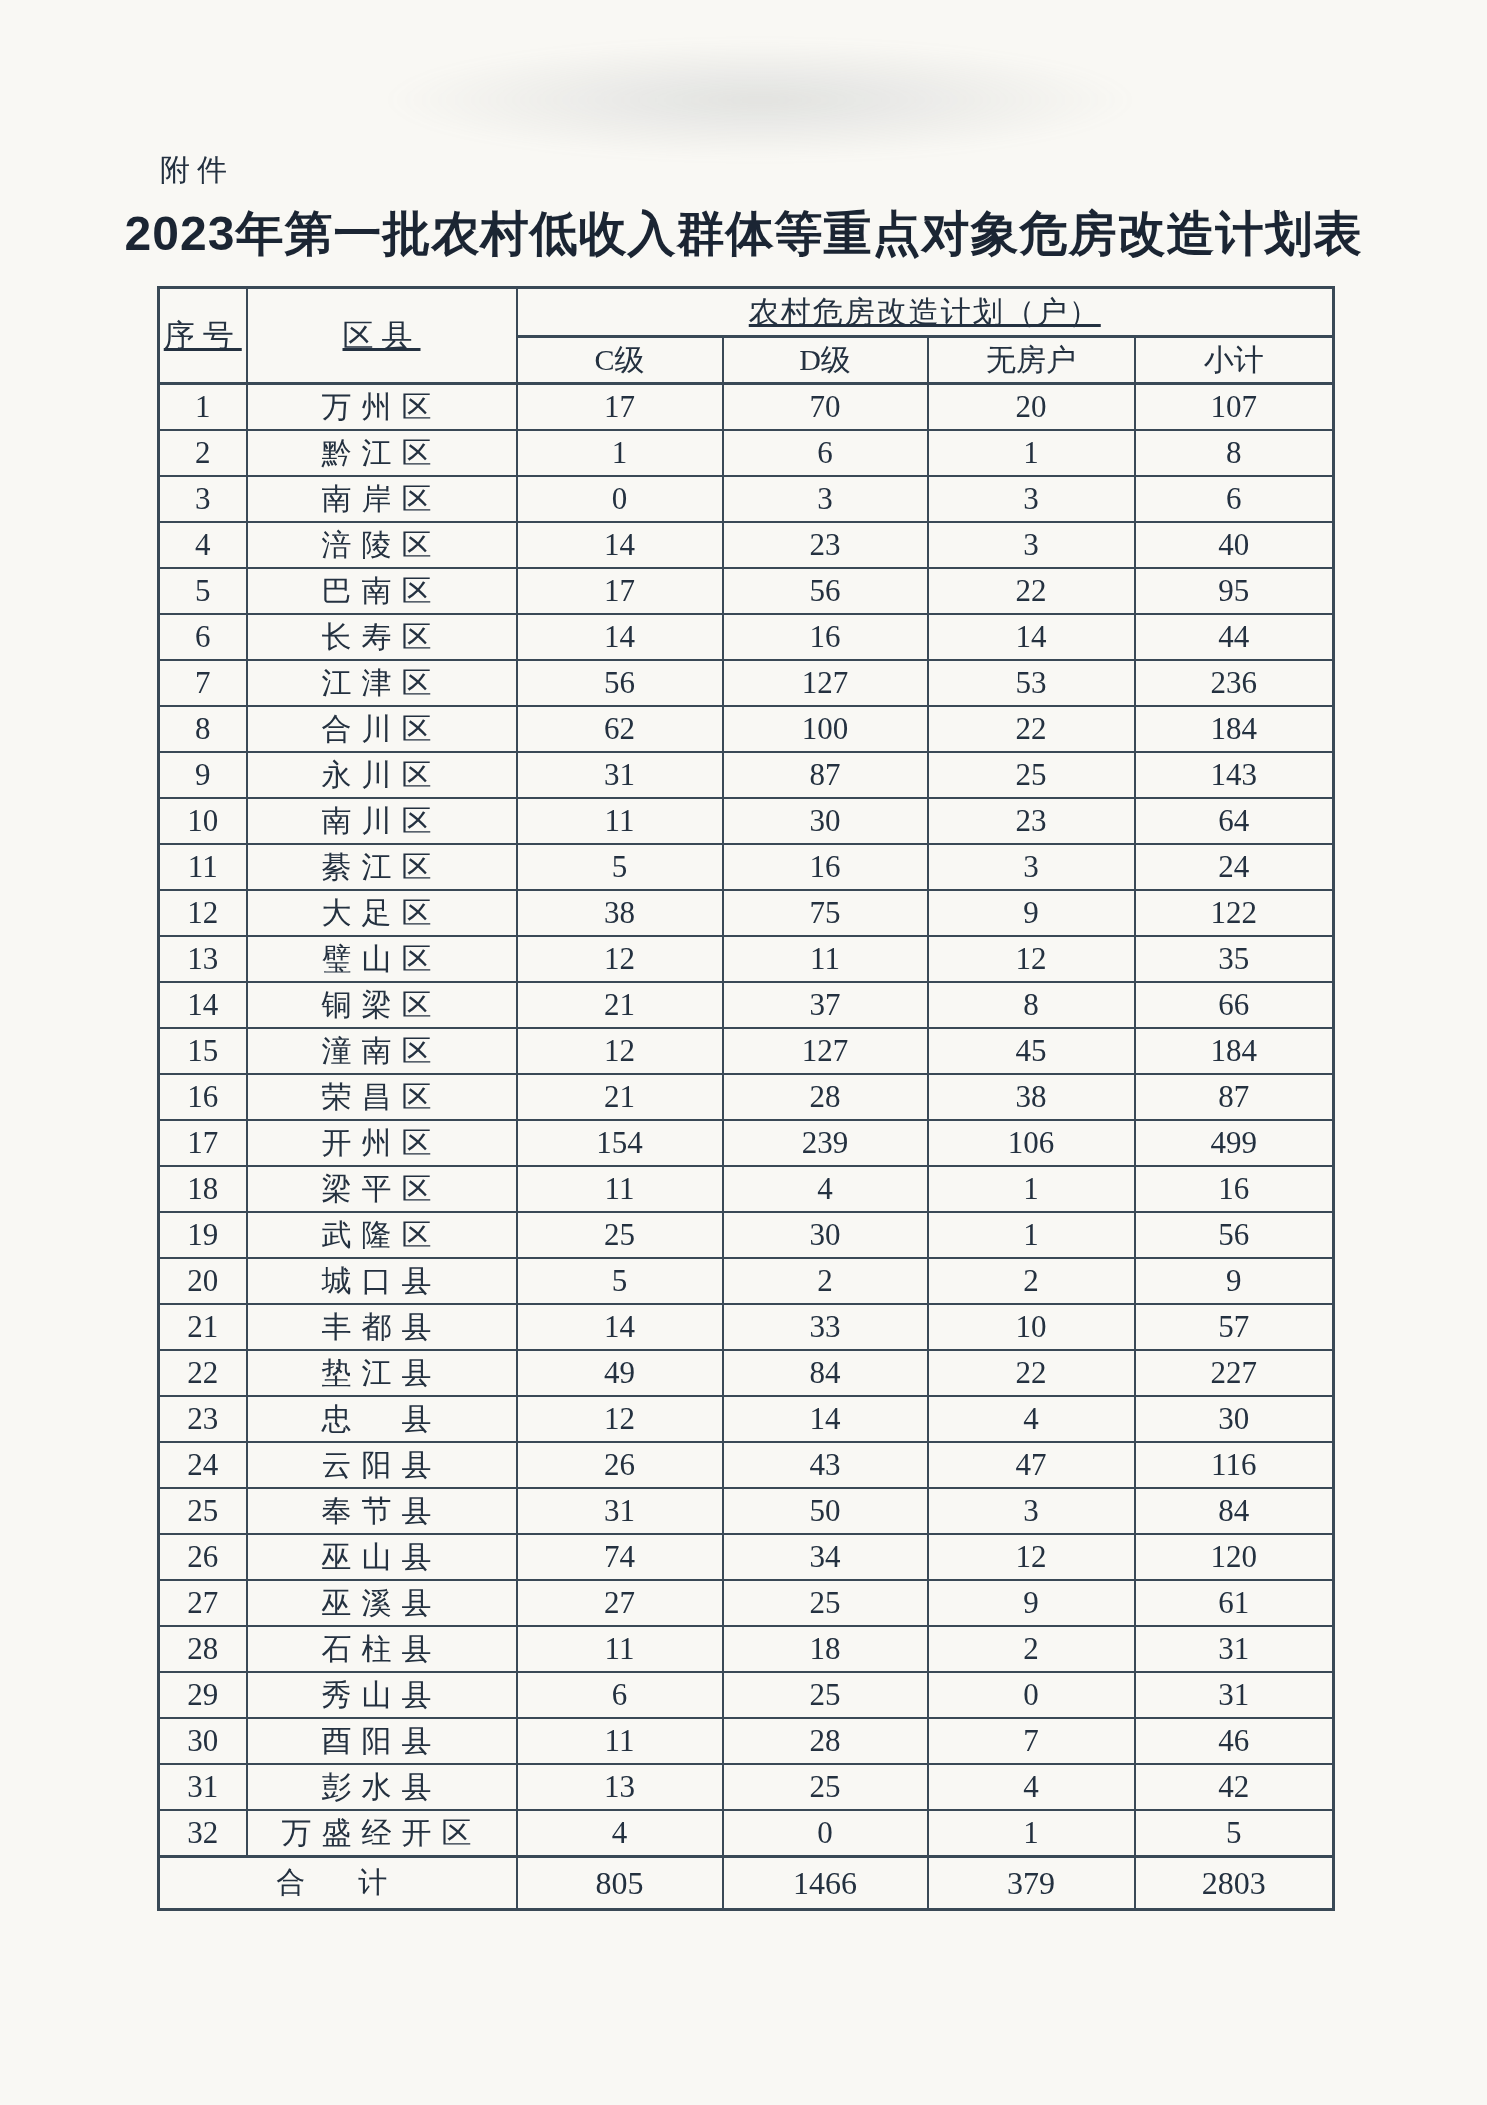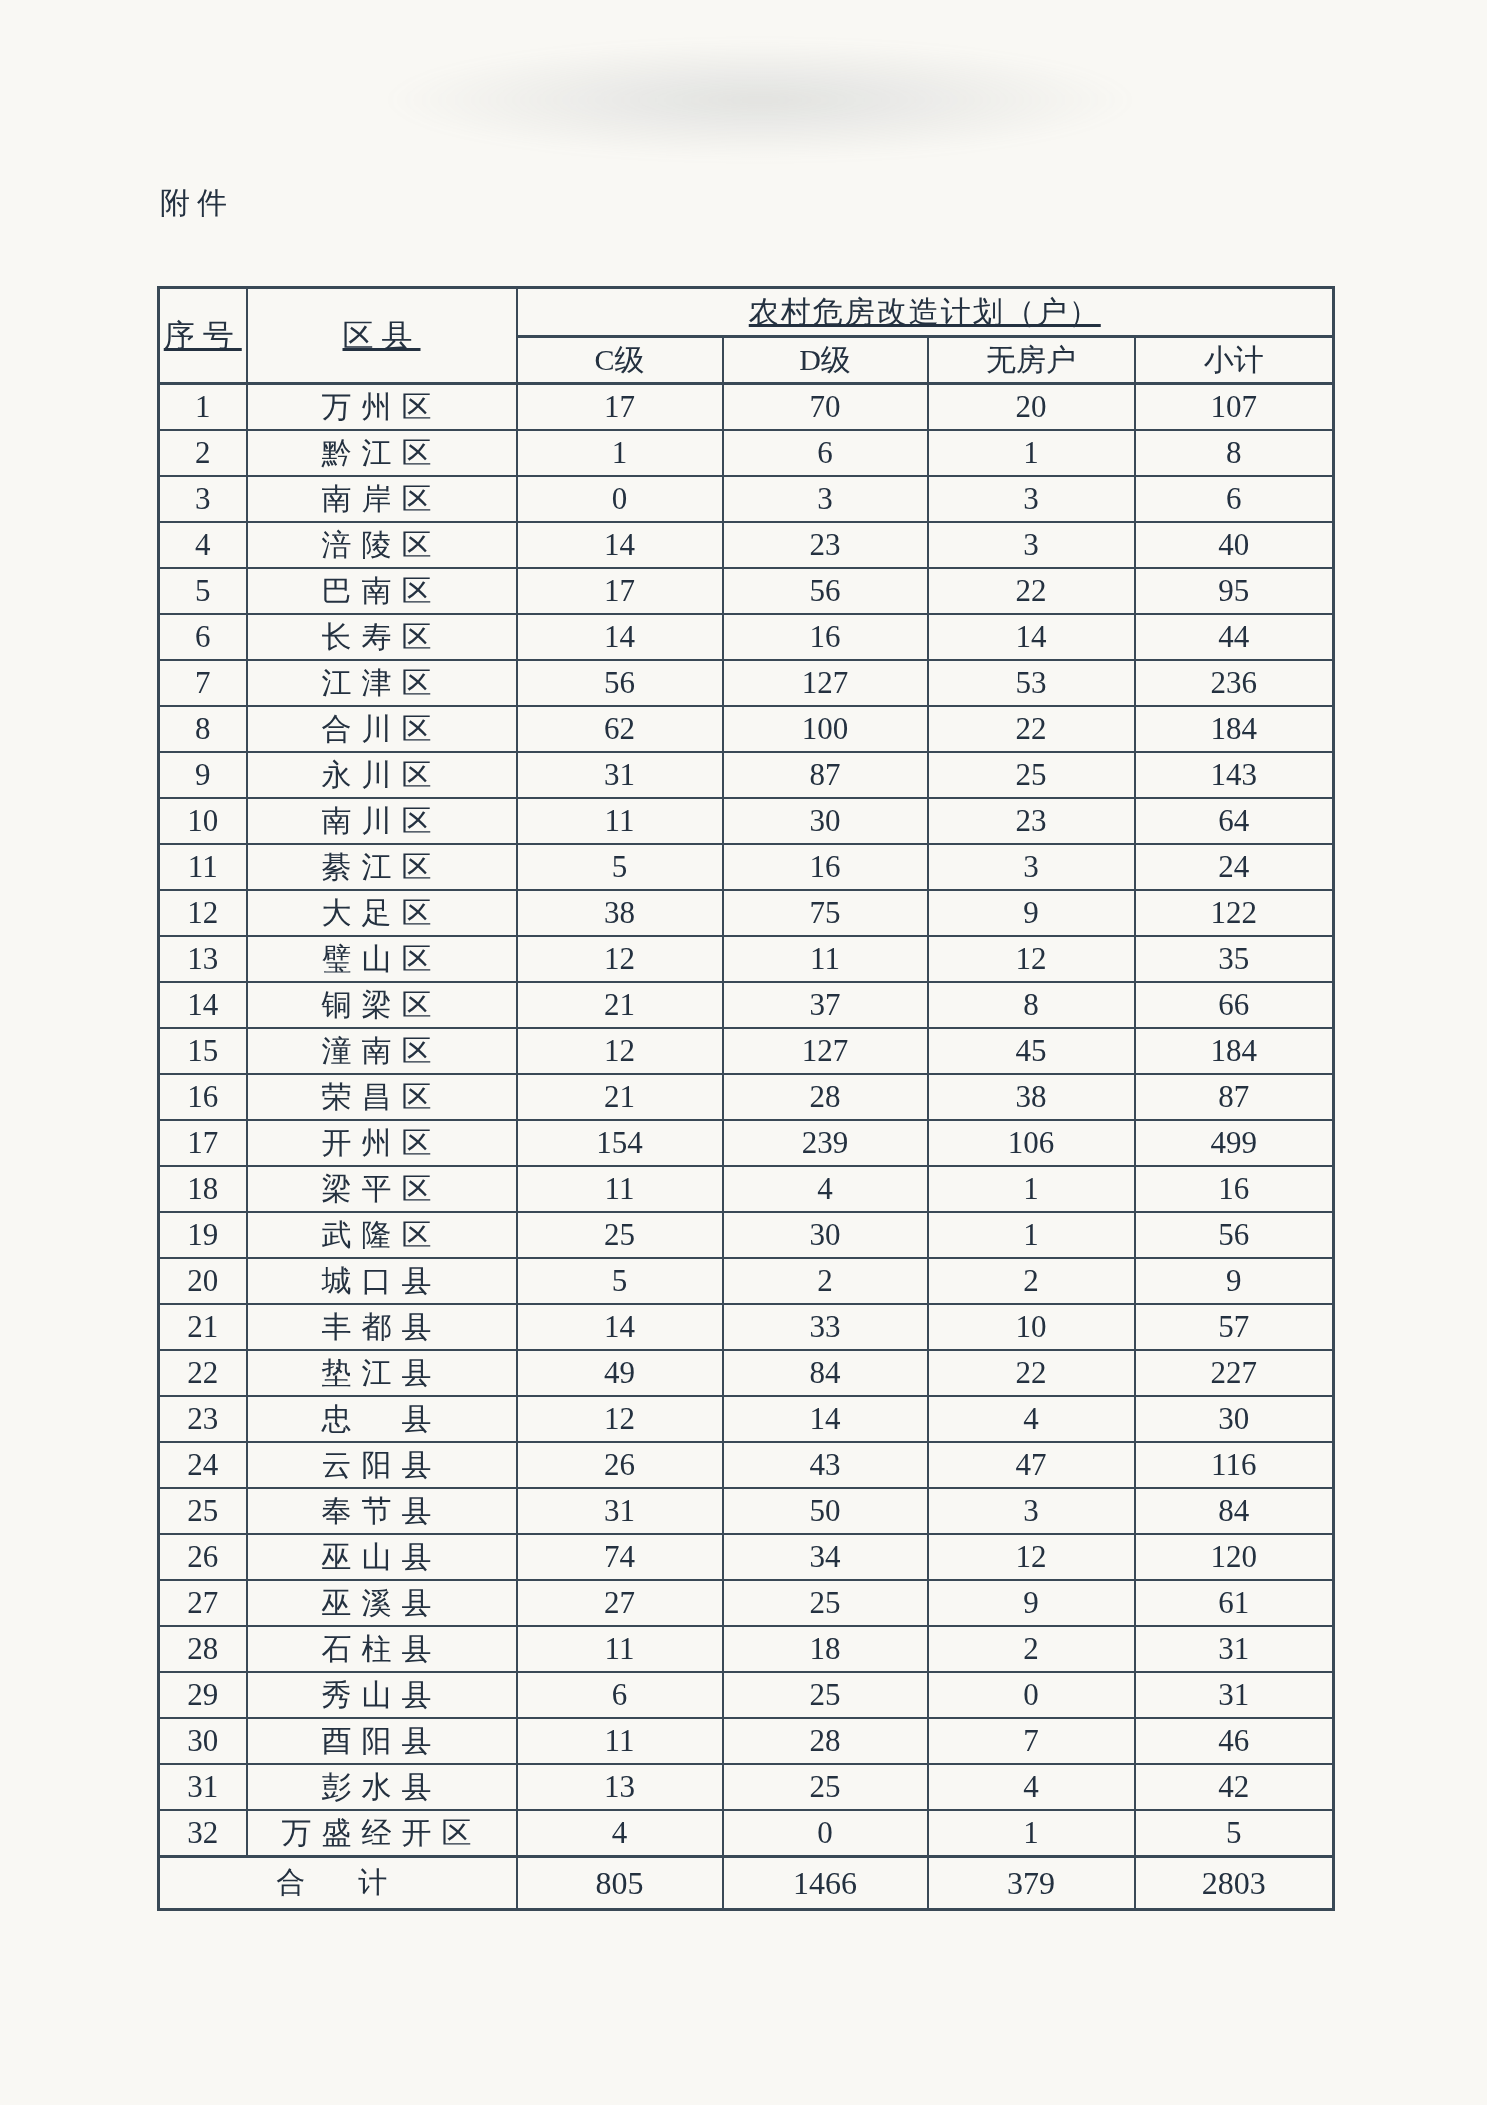--- a/index.html
+++ b/index.html
@@ -27,21 +27,20 @@
     background:radial-gradient(ellipse at center, rgba(120,128,136,0.18), rgba(120,128,136,0) 70%);
     filter:blur(6px);
     pointer-events:none;
   }
   .attachment{
     position:absolute;
     left:160px;top:150px;
     font-size:30px;
     letter-spacing:7px;
     color:var(--ink);
-    margin-top:33px;
   }
   .doc-title{
     position:absolute;
     left:0;top:202px;width:1487px;
     margin:0;
     text-align:center;
     font-family:"Liberation Sans","DejaVu Sans",sans-serif;
     font-weight:bold;
     font-size:48px;
     letter-spacing:1px;
@@ -99,20 +98,21 @@
   .plan tfoot td.num{font-size:32px;}
 </style>
 </head>
 <body>
 
 <div class="page">
   <div class="scan-artifact"></div>
 
   <div class="attachment">附件</div>
 
+  <h1 class="doc-title">2023年第一批农村低收入群体等重点对象危房改造计划表</h1>
 
   <table class="plan">
     <colgroup>
       <col style="width:88px">
       <col style="width:270px">
       <col style="width:206px">
       <col style="width:205px">
       <col style="width:207px">
       <col style="width:199px">
     </colgroup>

